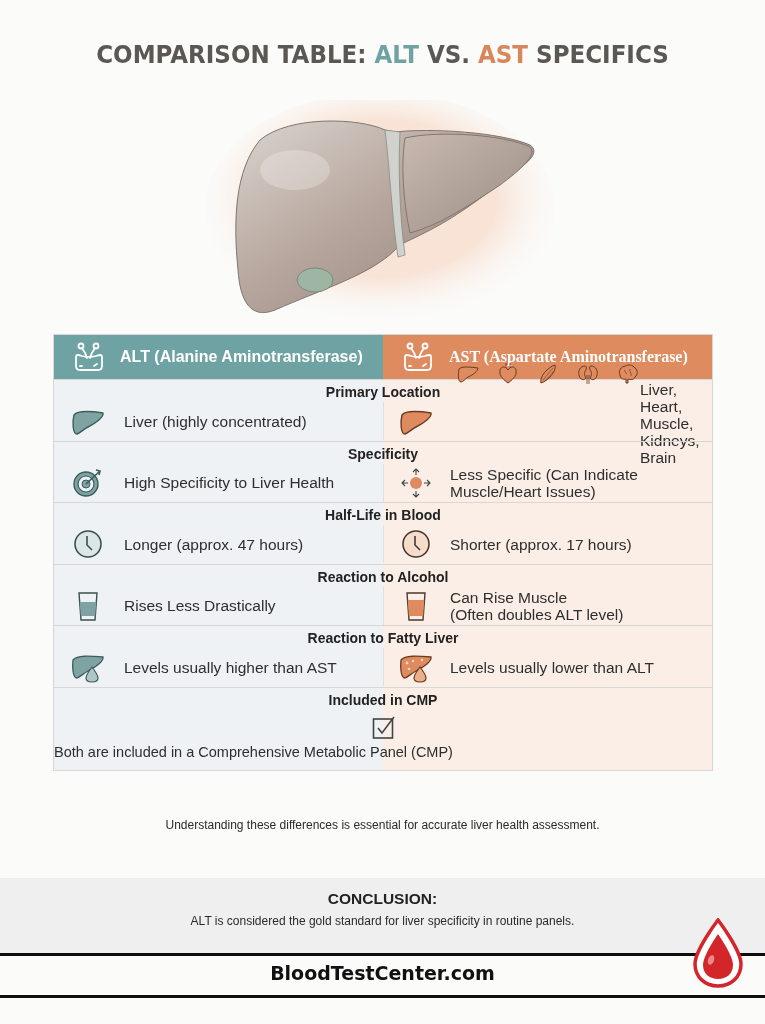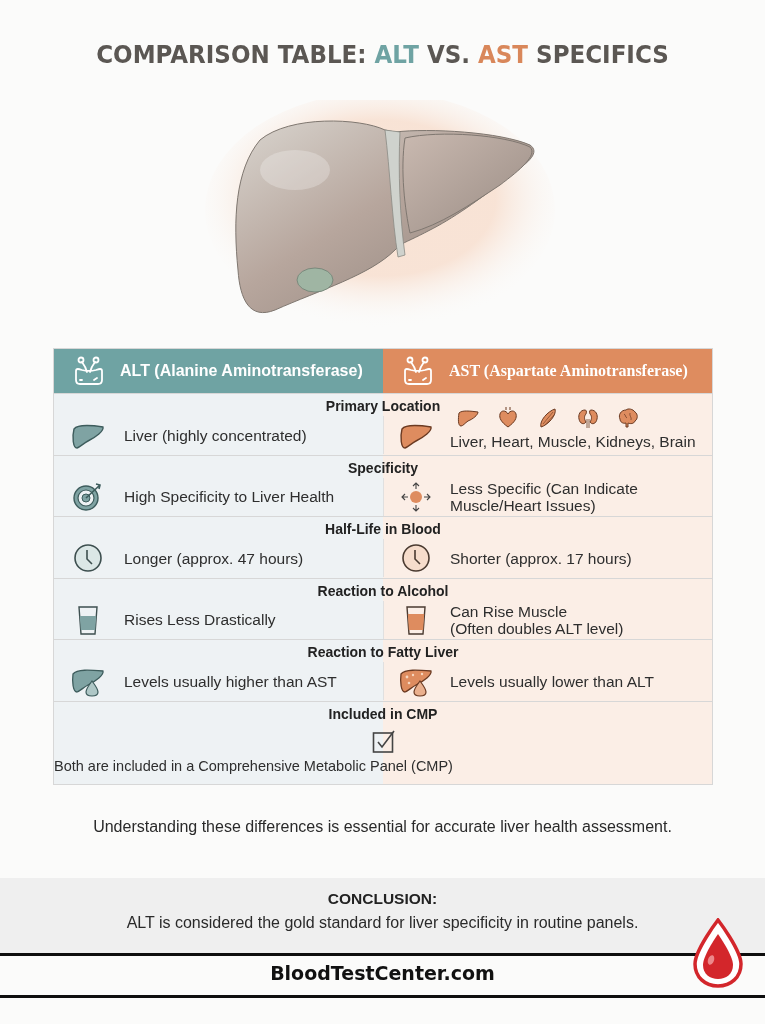--- a/index.html
+++ b/index.html
@@ -10,21 +10,21 @@
     position: absolute; top: 40px; left: 0; width: 765px; text-align: center;
     font-family: "DejaVu Sans", sans-serif; font-weight: bold; font-size: 25px;
     color: #5b5753; letter-spacing: 0px; transform: scaleX(0.92);
   }
   .title .alt { color: #6fa3a3; }
   .title .ast { color: #d9875a; }
 
   .hero { position: absolute; left: 200px; top: 100px; width: 360px; height: 230px; }
 
   .table {
-    position: absolute; left: 53px; top: 348px; width: 660px; height: 437px;
+    position: absolute; left: 53px; top: 334px; width: 660px; height: 437px;
     border: 1px solid #d7d7d7;
     background: linear-gradient(90deg, #eef2f4 0%, #eef2f4 50%, #fbeee6 50%, #fbeee6 100%);
   }
   .thead { display: flex; height: 44px; }
   .th {
     width: 50%; display: flex; align-items: center; color: #fff;
     font-weight: bold; font-size: 16px; padding-left: 18px; gap: 14px;
   }
   .th.alt { background: #6fa3a3; }
   .th.ast { background: #de8c5f; font-family: Liberation Serif, serif; }
@@ -38,31 +38,31 @@
   }
   .cell {
     position: absolute; top: 22px; height: 38px; width: 50%;
     display: flex; align-items: center; font-size: 15.5px; color: #2e2e2e;
   }
   .cell.left { left: 0; padding-left: 16px; gap: 18px; }
   .cell.right { left: 50%; padding-left: 14px; gap: 16px; border-left: 1px solid #e0e0e0; }
   .cell .icon { width: 36px; height: 32px; flex: none; }
   .cell .txt { line-height: 17px; }
 
-  .organs { display: flex; flex-direction: column; }
+  .organs { display: flex; flex-direction: row; }
   .organ-icons { display: flex; gap: 16px; margin-left: 6px; }
   .organ-icons svg { width: 24px; height: 22px; }
 
   .row.cmp { height: 80px; }
   .cmp .checkbox { position: absolute; top: 28px; left: 318px; width: 24px; height: 24px; }
   .cmp .cmp-text { position: absolute; top: 56px; width: 100%; text-align: left; font-size: 14.5px; color: #2e2e2e; }
 
   .importance { position: absolute; top: 812px; width: 765px; text-align: center; }
   .importance .h, .conclusion .h { font-weight: bold; font-size: 15.5px; color: #222; }
-  .importance .p, .conclusion .p { font-size: 16px; color: #2a2a2a; margin-top: 6px; }
+  .importance .p, .conclusion .p { font-size: 12px; color: #2a2a2a; margin-top: 6px; }
 
   .conclusion-band { position: absolute; top: 878px; left: 0; width: 765px; height: 76px; background: #efefef; }
   .conclusion { position: absolute; top: 890px; width: 765px; text-align: center; }
 
   .rule { position: absolute; left: 0; width: 765px; height: 3px; background: #0e0e0e; }
   .brand {
     position: absolute; top: 962px; width: 765px; text-align: center;
     font-family: "DejaVu Sans", sans-serif; font-weight: bold; font-size: 19px; color: #111;
   }
   .drop { position: absolute; left: 692px; top: 918px; width: 52px; height: 70px; }

